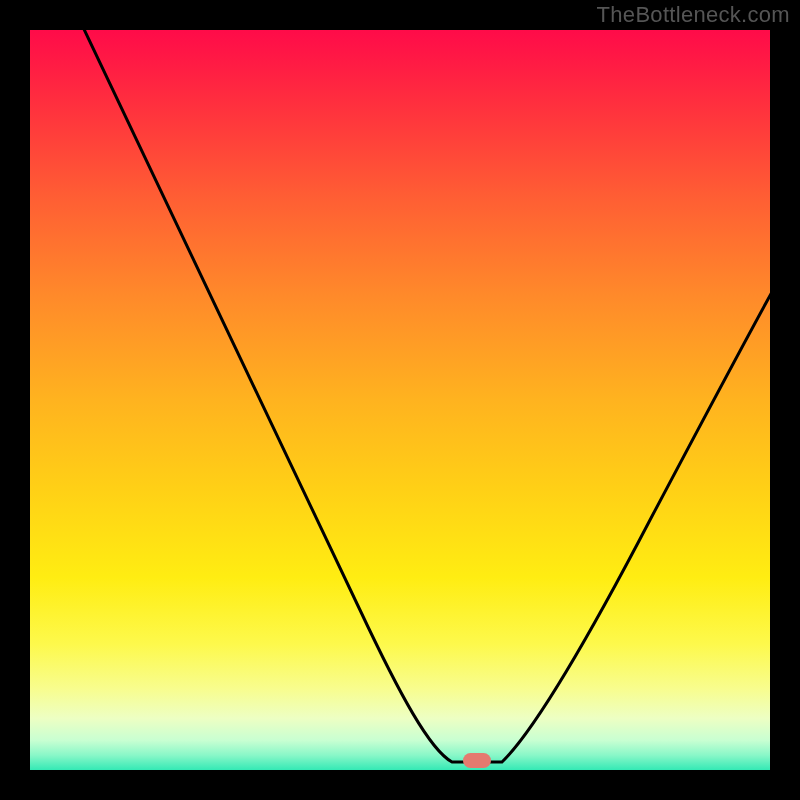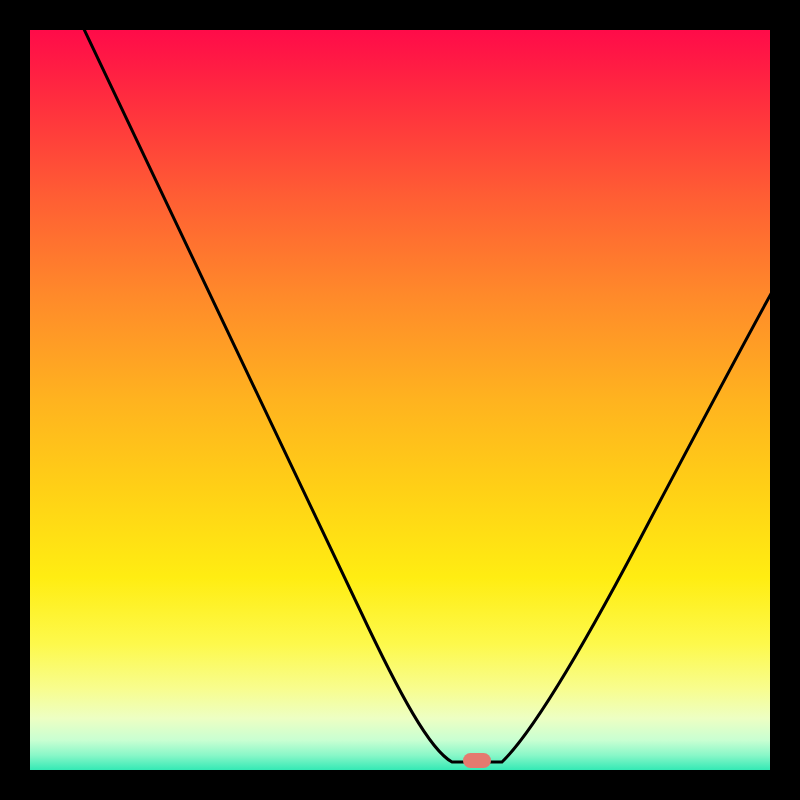--- a/index.html
+++ b/index.html
@@ -70,20 +70,21 @@
     position: absolute;
     background: #e47a6f;
     border-radius: 9px;
     z-index: 3;
   }
 </style>
 </head>
 <body>
 
 <div class="frame">
+  <div class="watermark">TheBottleneck.com</div>
 
   <div class="plot-area">
     <div class="gradient"></div>
 
     <svg class="curve-svg" viewBox="0 0 740 740" preserveAspectRatio="none">
       <path d="M 52 -5
            C 110 120, 220 345, 330 580
            C 370 665, 400 720, 422 732
            L 472 732
            C 505 700, 560 605, 620 490

